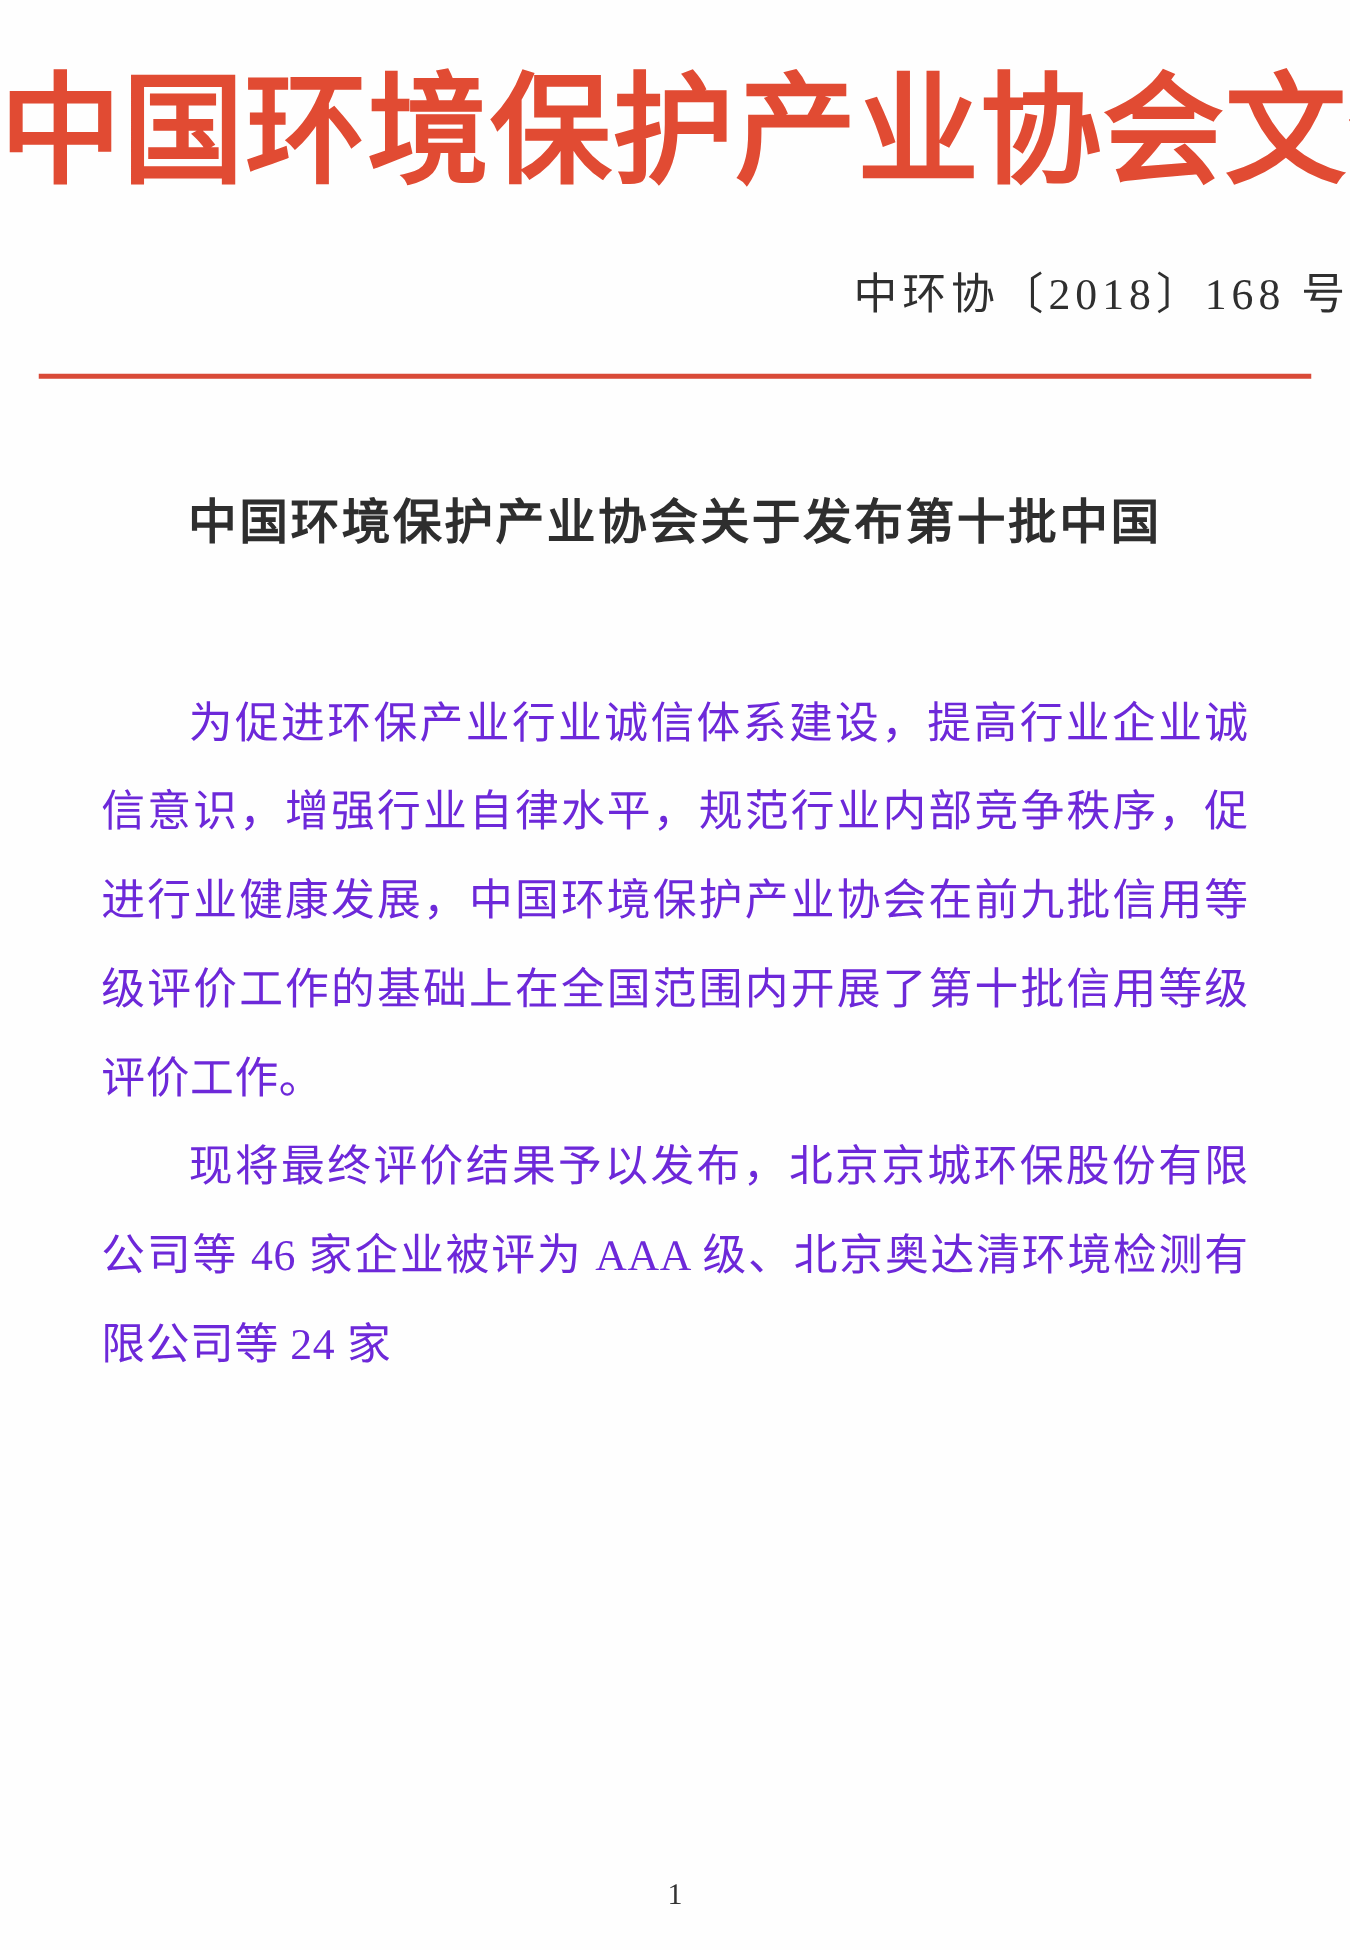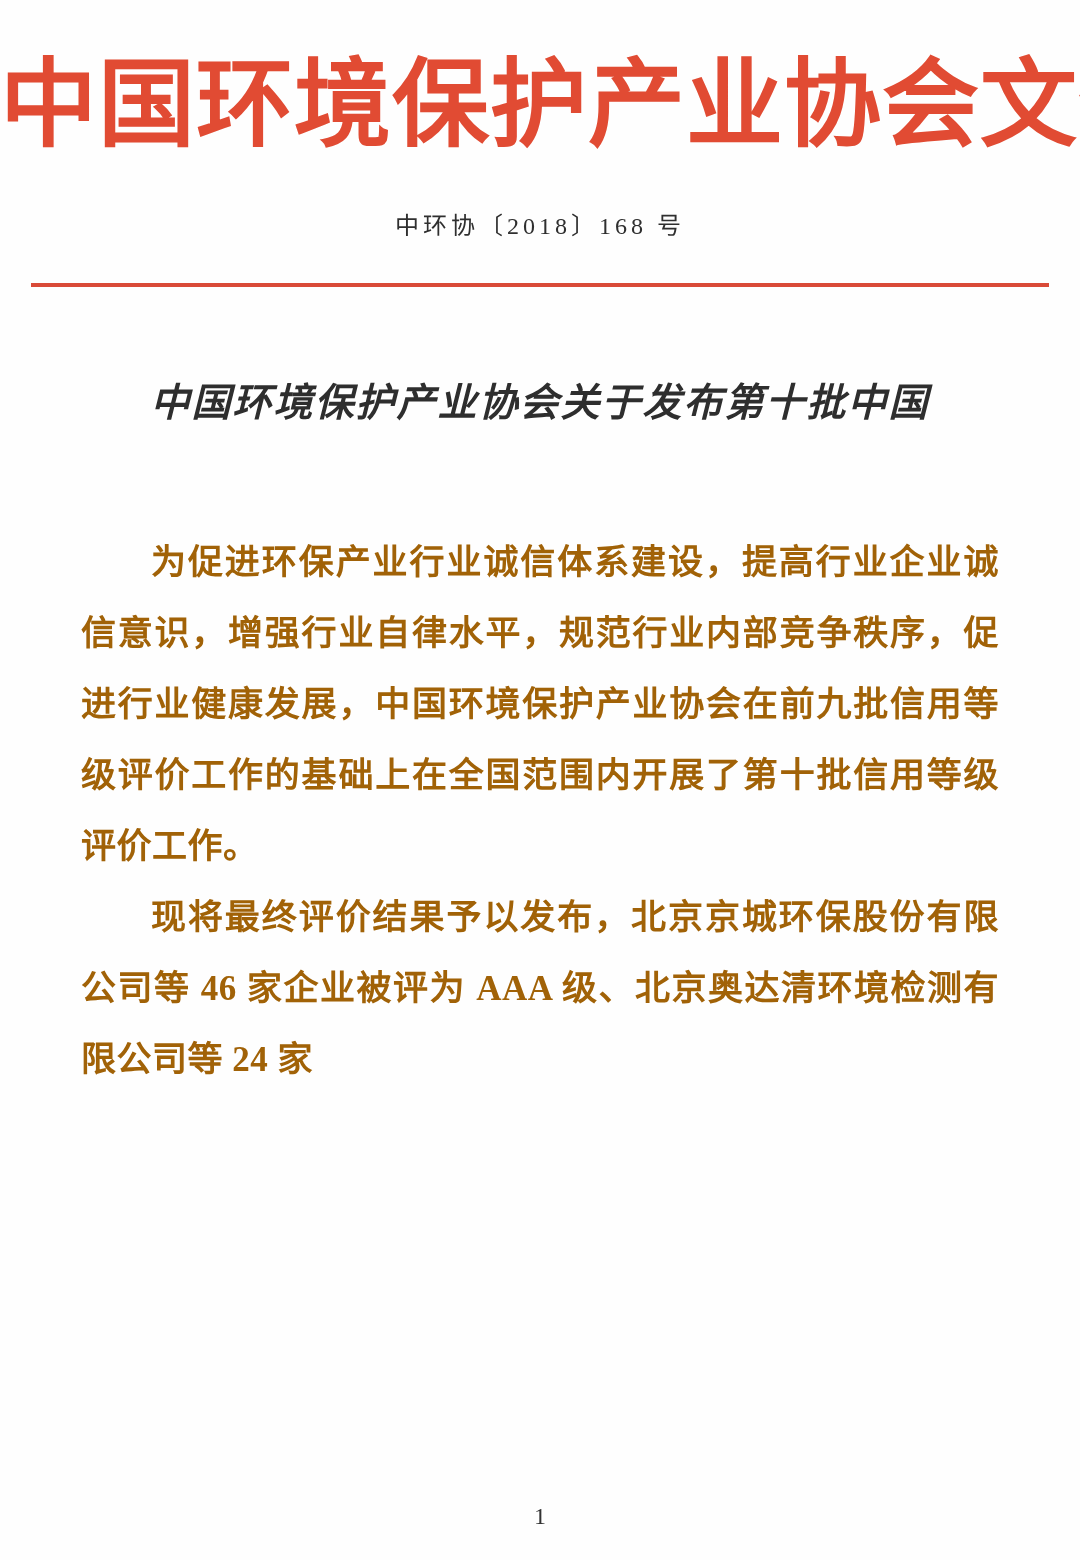--- a/index.html
+++ b/index.html
@@ -26,59 +26,58 @@
     margin: 0;
     font-size: 97px;
     line-height: 1.2;
     font-weight: 900;
     letter-spacing: 1px;
     color: #e14b33;
     white-space: nowrap;
   }
   .doc-number {
     margin-top: 42px;
-    font-size: 24px;
+    font-size: 35px;
     letter-spacing: 4px;
     color: #2f2f2f;
+    text-align: right;
   }
   .red-rule {
     display: block;
     width: 1018px;
     height: 4px;
     margin: 42px auto 0 auto;
     background: #d94a38;
     border: none;
   }
   
   .doc-title {
     margin: 80px auto 0 auto;
     width: 920px;
     text-align: center;
     font-size: 39px;
     font-weight: 700;
     line-height: 72px;
     letter-spacing: 2px;
     color: #2e2e2e;
-    font-style: italic;
   }
   
   .body-text {
     width: 918px;
     margin: 88px auto 0 auto;
   }
   .body-text p {
     margin: 0;
     text-indent: 2em;
     font-size: 35px;
     line-height: 71px;
     text-align: justify;
     text-justify: inter-ideograph;
     letter-spacing: 0.5px;
-    color: #a16207;
-    font-weight: bold;
+    color: #6d28d9;
   }
   
   .page-number {
     position: absolute;
     bottom: 30px;
     left: 0;
     width: 100%;
     text-align: center;
     font-size: 24px;
     color: #333333;

